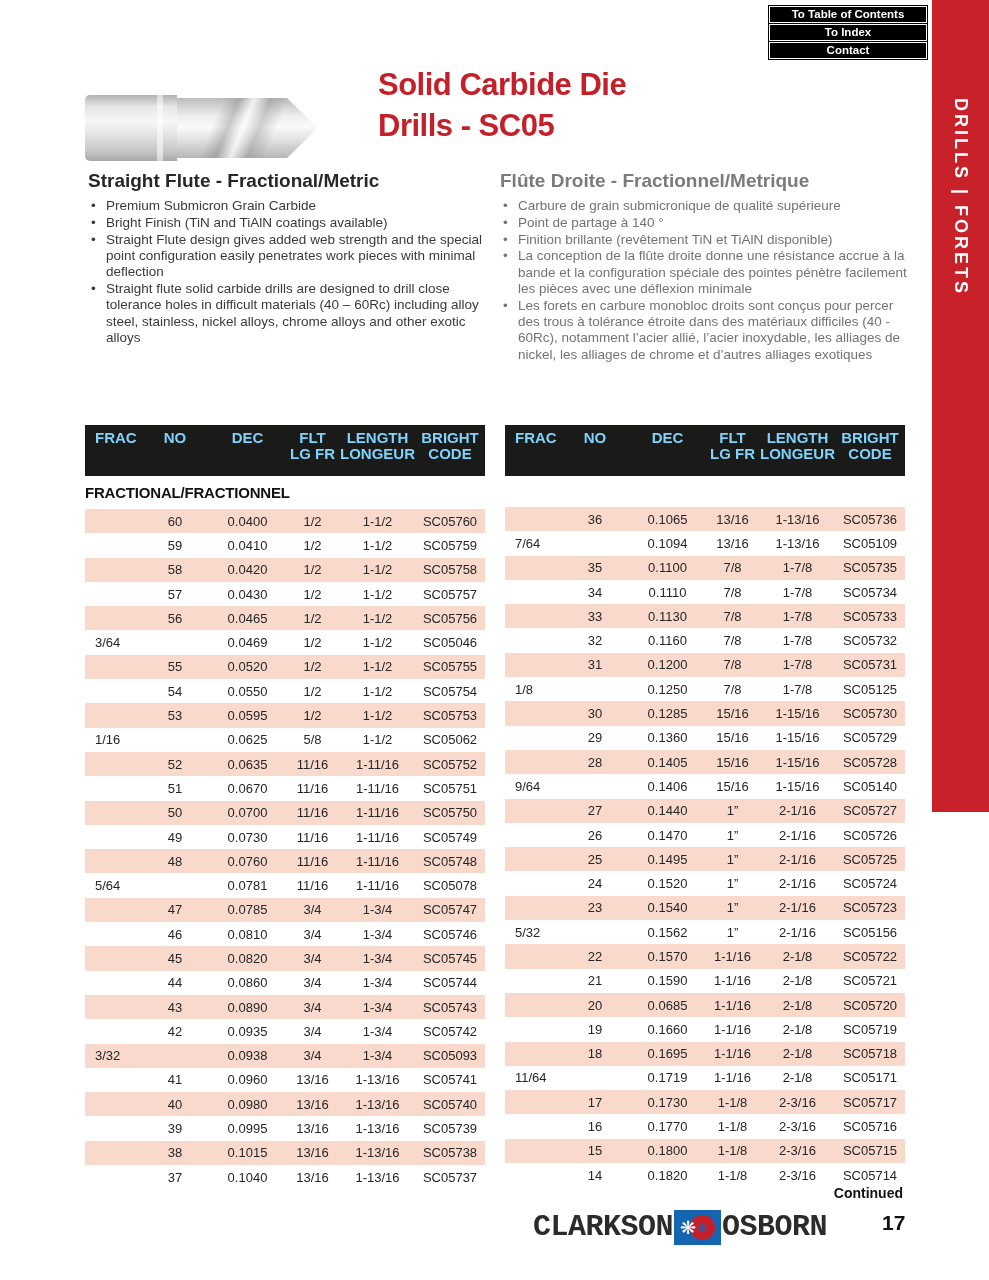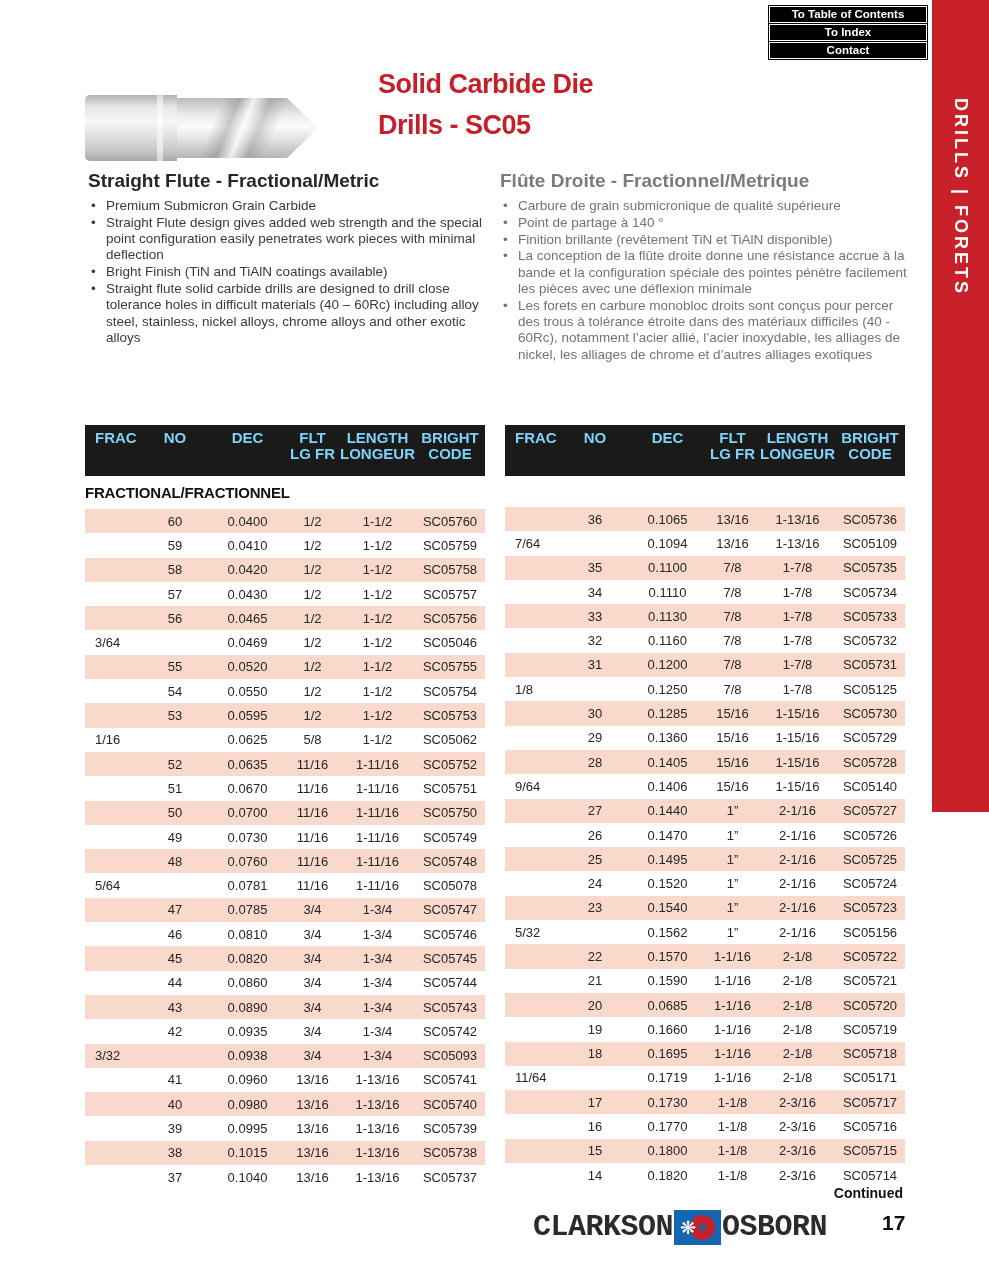--- a/index.html
+++ b/index.html
@@ -26,21 +26,21 @@
        background:rgba(255,255,255,.55);}
   .drill-body{position:absolute;left:92px;top:5px;width:141px;height:60px;
        background:linear-gradient(180deg,#bcbcba 0%,#eeeeec 30%,#fafaf8 48%,#e4e4e2 68%,#b6b6b4 100%);
        clip-path:polygon(0 0,78% 0,100% 50%,78% 100%,0 100%);}
   .drill-body:after{content:"";position:absolute;inset:0;
        background:linear-gradient(112deg,transparent 28%,rgba(130,130,128,.40) 38%,rgba(255,255,255,.75) 47%,rgba(130,130,128,.35) 57%,transparent 68%);
        clip-path:polygon(0 0,78% 0,100% 50%,78% 100%,0 100%);}
 
   
   .title{position:absolute;left:378px;top:64px;color:#c32029;font-weight:bold;
-       font-size:27px;line-height:41px;letter-spacing:-0.5px;}
+       font-size:31px;line-height:41px;letter-spacing:-0.5px;}
 
   
   .heading{position:absolute;top:170px;font-size:19px;font-weight:bold;}
   .heading.en{left:88px;color:#272727;}
   .heading.fr{left:500px;color:#7b7b7b;}
 
   
   .bullets{position:absolute;top:198px;width:412px;font-size:13.5px;line-height:16.3px;}
   .bullets.en{left:88px;color:#3a3a3a;}
   .bullets.fr{left:500px;color:#737373;}
@@ -101,22 +101,22 @@
   <span>Solid Carbide Die</span><br>
   <span>Drills - SC05</span>
 </div>
 
 <div class="heading en">Straight Flute - Fractional/Metric</div>
 <div class="heading fr">Flûte Droite - Fractionnel/Metrique</div>
 
 <div class="bullets en">
     <ul id="bullets-en">
       <li>Premium Submicron Grain Carbide</li>
+      <li>Bright Finish (TiN and TiAlN coatings available)</li>
       <li>Straight Flute design gives added web strength and the special point configuration easily penetrates work pieces with minimal deflection</li>
-      <li>Bright Finish (TiN and TiAlN coatings available)</li>
       <li>Straight flute solid carbide drills are designed to drill close tolerance holes in difficult materials (40 – 60Rc) including alloy steel, stainless, nickel alloys, chrome alloys and other exotic alloys</li>
     </ul>
   </div>
 <div class="bullets fr">
     <ul id="bullets-fr">
       <li>Carbure de grain submicronique de qualité supérieure</li>
       <li>Point de partage à 140 °</li>
       <li>Finition brillante (revêtement TiN et TiAlN disponible)</li>
       <li>La conception de la flûte droite donne une résistance accrue à la bande et la configuration spéciale des pointes pénètre facilement les pièces avec une déflexion minimale</li>
       <li>Les forets en carbure monobloc droits sont conçus pour percer des trous à tolérance étroite dans des matériaux difficiles (40 - 60Rc), notamment l’acier allié, l’acier inoxydable, les alliages de nickel, les alliages de chrome et d’autres alliages exotiques</li>

